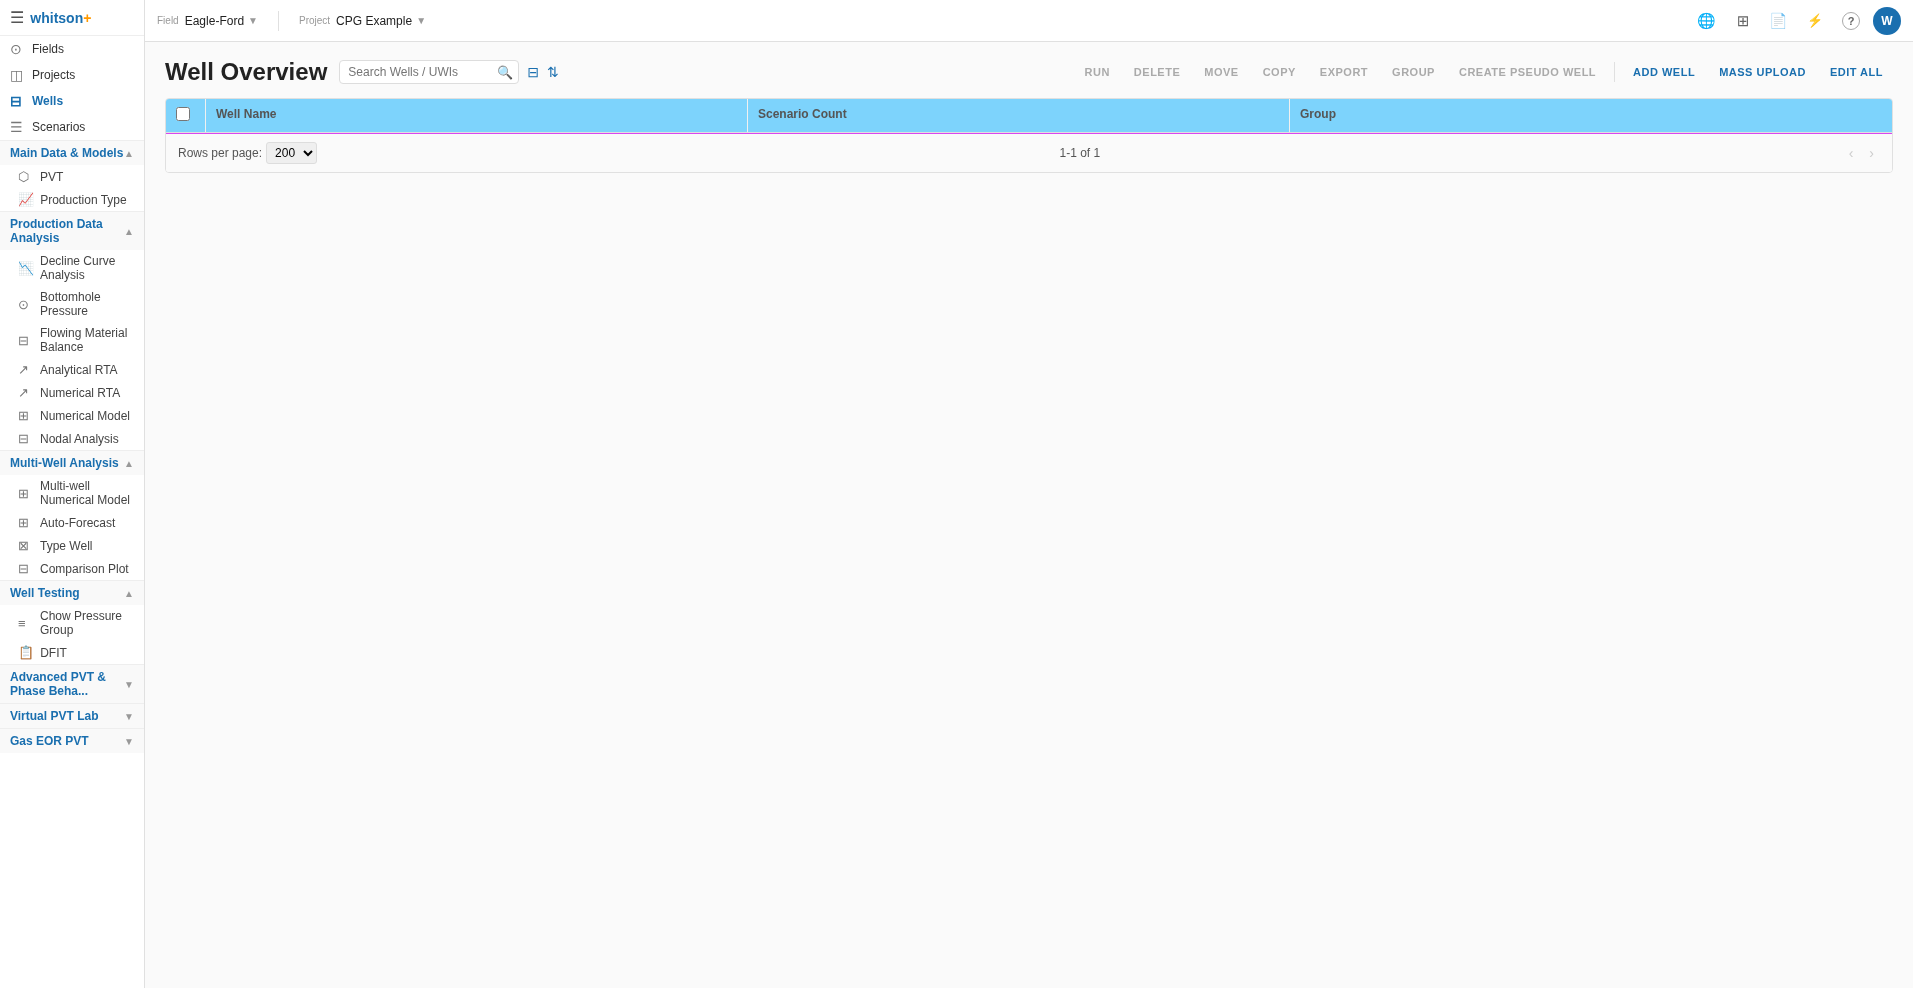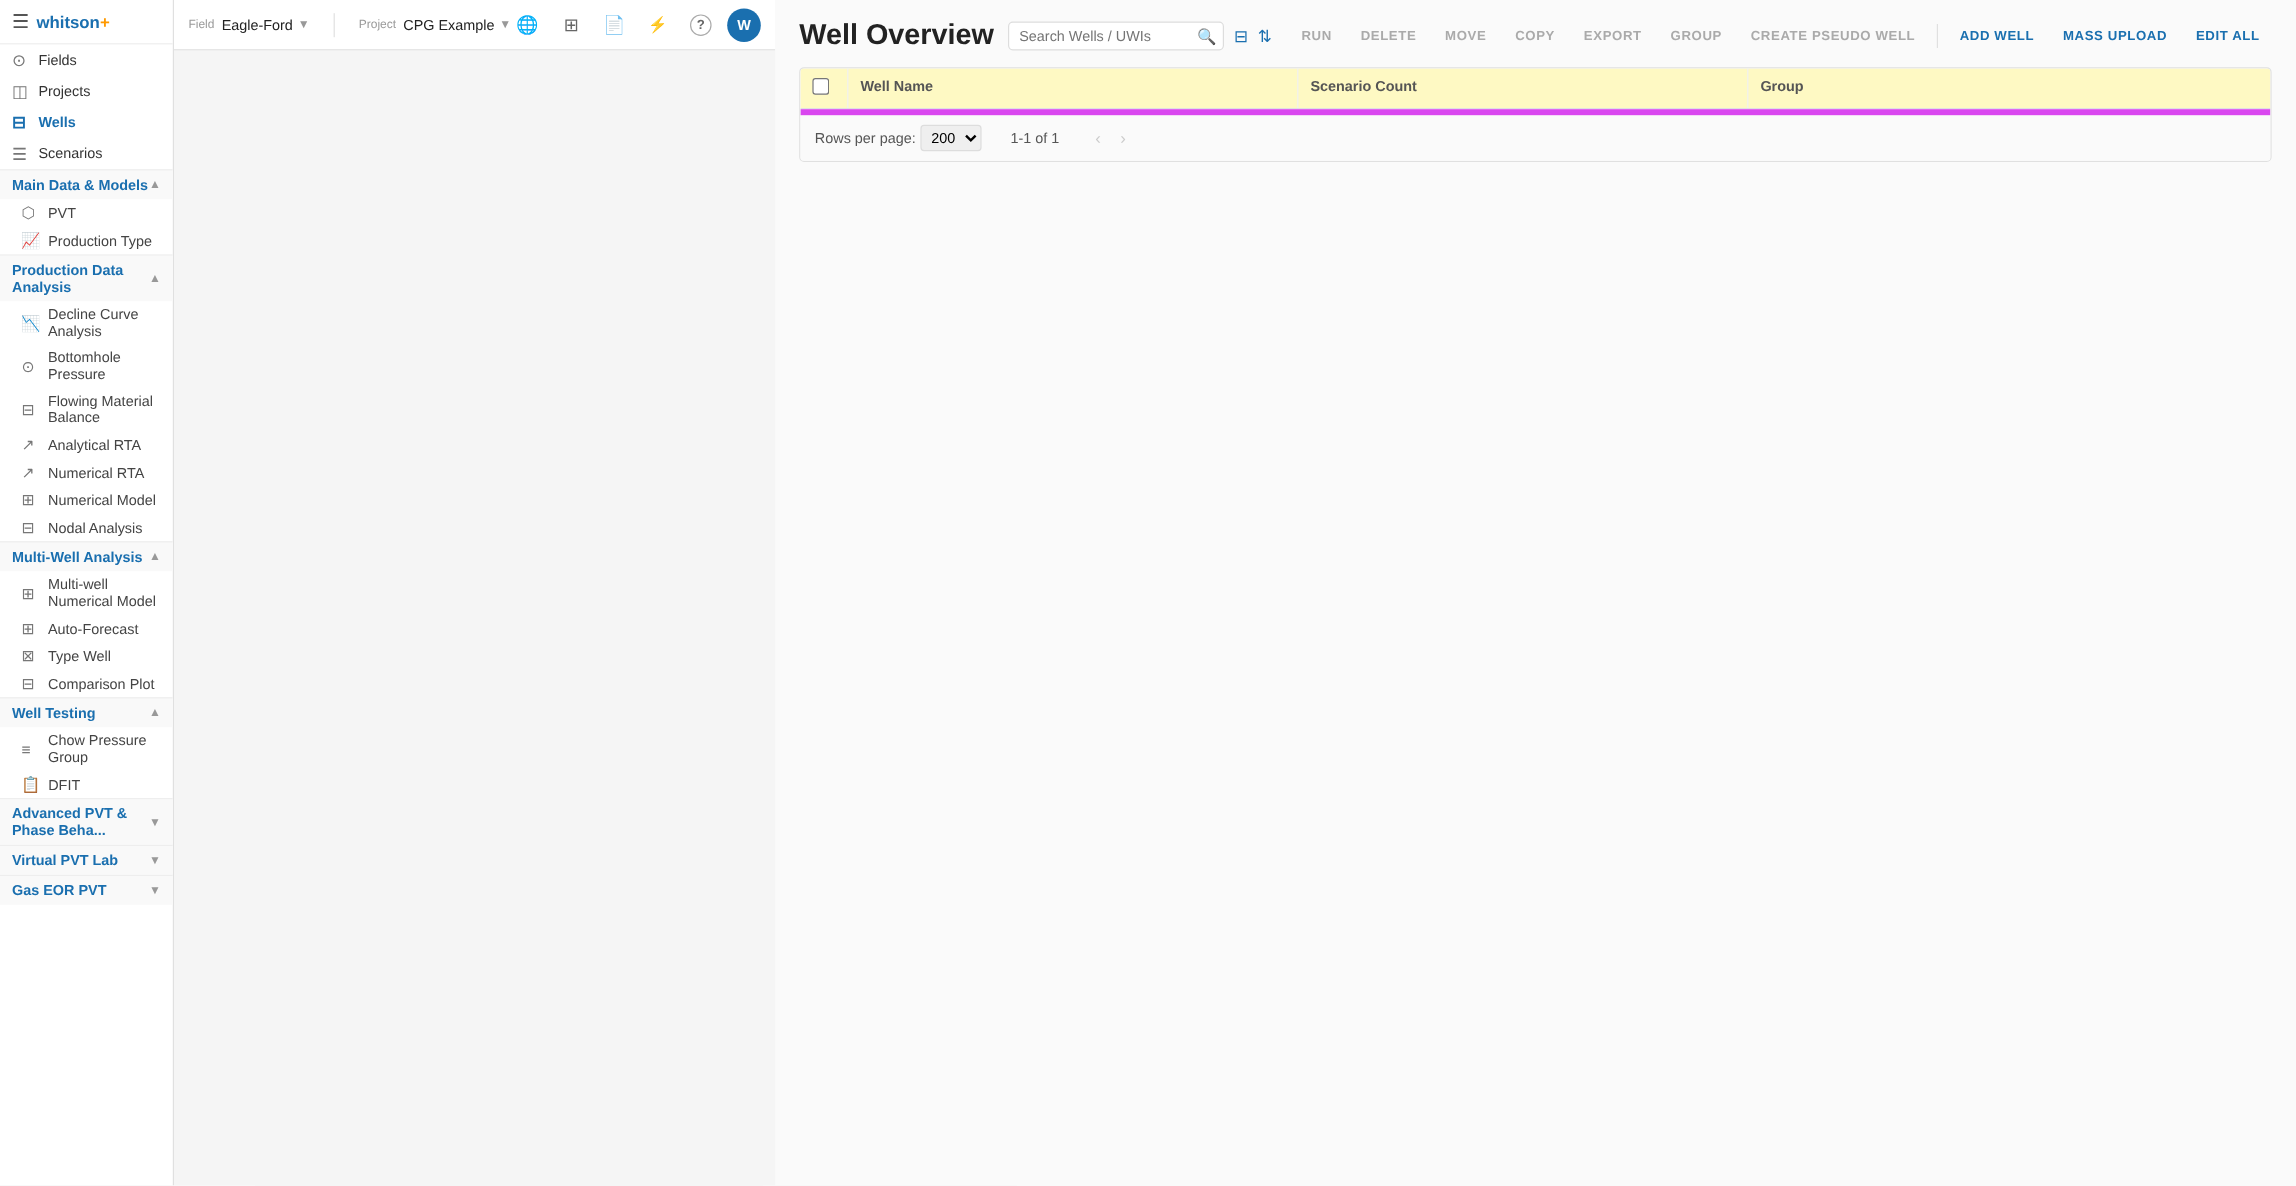--- a/index.html
+++ b/index.html
@@ -57,21 +57,21 @@
       cursor: pointer;
       background: #f9f9f9;
       border-top: 1px solid #eee;
     }
     .collapsible-header .chevron { font-size: 10px; color: #999; }
 
     
     .main-content {
       flex: 1;
       display: flex;
-      flex-direction: row;
+      flex-direction: column;
       overflow: hidden;
     }
 
     
     .top-bar {
       height: 42px;
       background: #fff;
       border-bottom: 1px solid #e0e0e0;
       display: flex;
       align-items: center;
@@ -216,21 +216,21 @@
     
     .well-table {
       background: #fff;
       border: 1px solid #e0e0e0;
       border-radius: 4px;
       overflow: hidden;
     }
     .table-header {
       display: grid;
       grid-template-columns: 40px 1fr 1fr 1fr 60px;
-      background: #fef9c3;
+      background: #7dd3fc;
       border-bottom: 1px solid #e0e0e0;
       padding: 0;
     }
     .th {
       padding: 8px 10px;
       font-size: 12px;
       font-weight: 600;
       color: #555;
       border-right: 1px solid #f0f0f0;
     }
@@ -264,26 +264,26 @@
     .checkbox {
       width: 14px;
       height: 14px;
       cursor: pointer;
     }
 
     
     .pagination-bar {
       display: flex;
       align-items: center;
-      justify-content: flex-start;
+      justify-content: space-between;
       padding: 8px 12px;
       font-size: 12px;
       color: #555;
       gap: 24px;
-      border-top: 5px solid #d946ef;
+      border-top: 1px solid #d946ef;
       background: #fafafa;
     }
     .rows-per-page {
       display: flex;
       align-items: center;
       gap: 4px;
     }
     .rows-select {
       border: 1px solid #ddd;
       border-radius: 3px;

